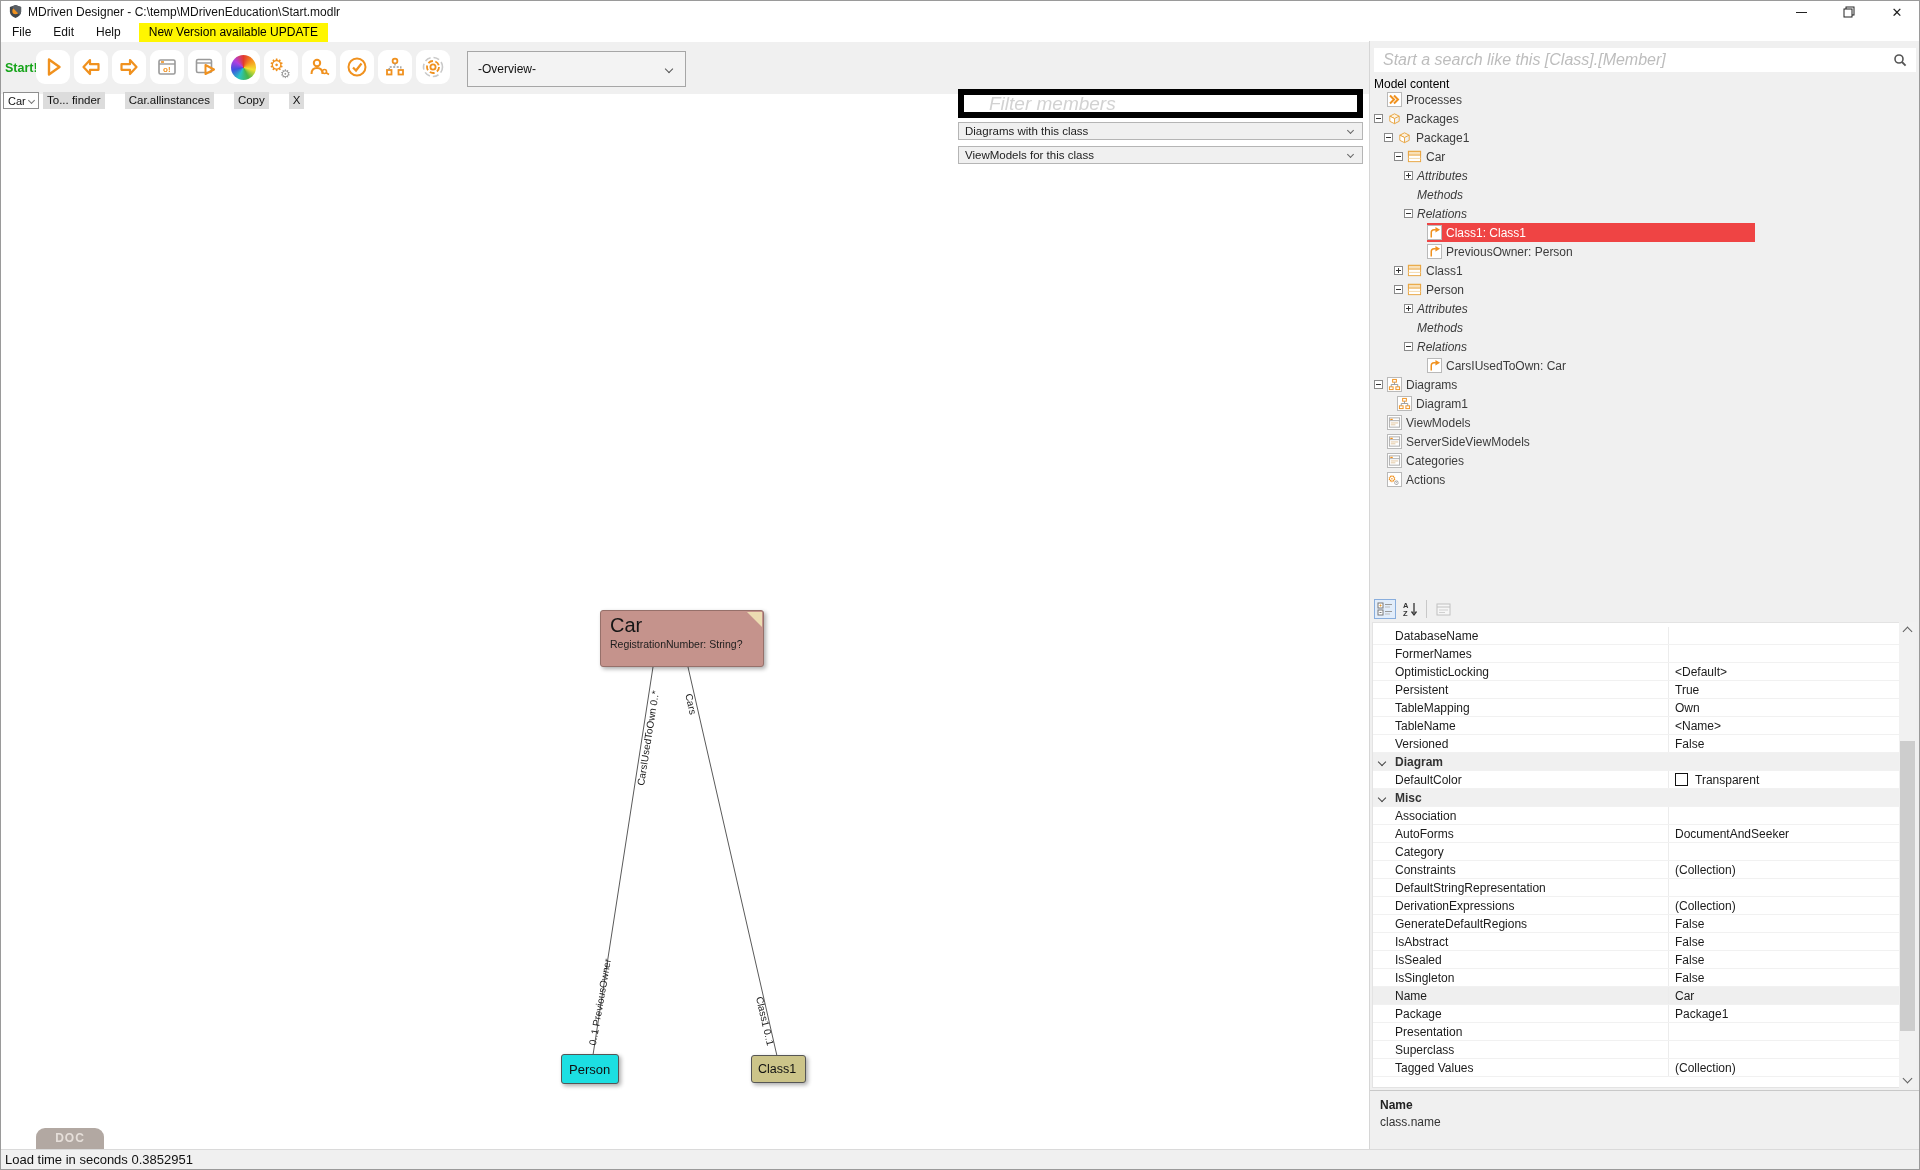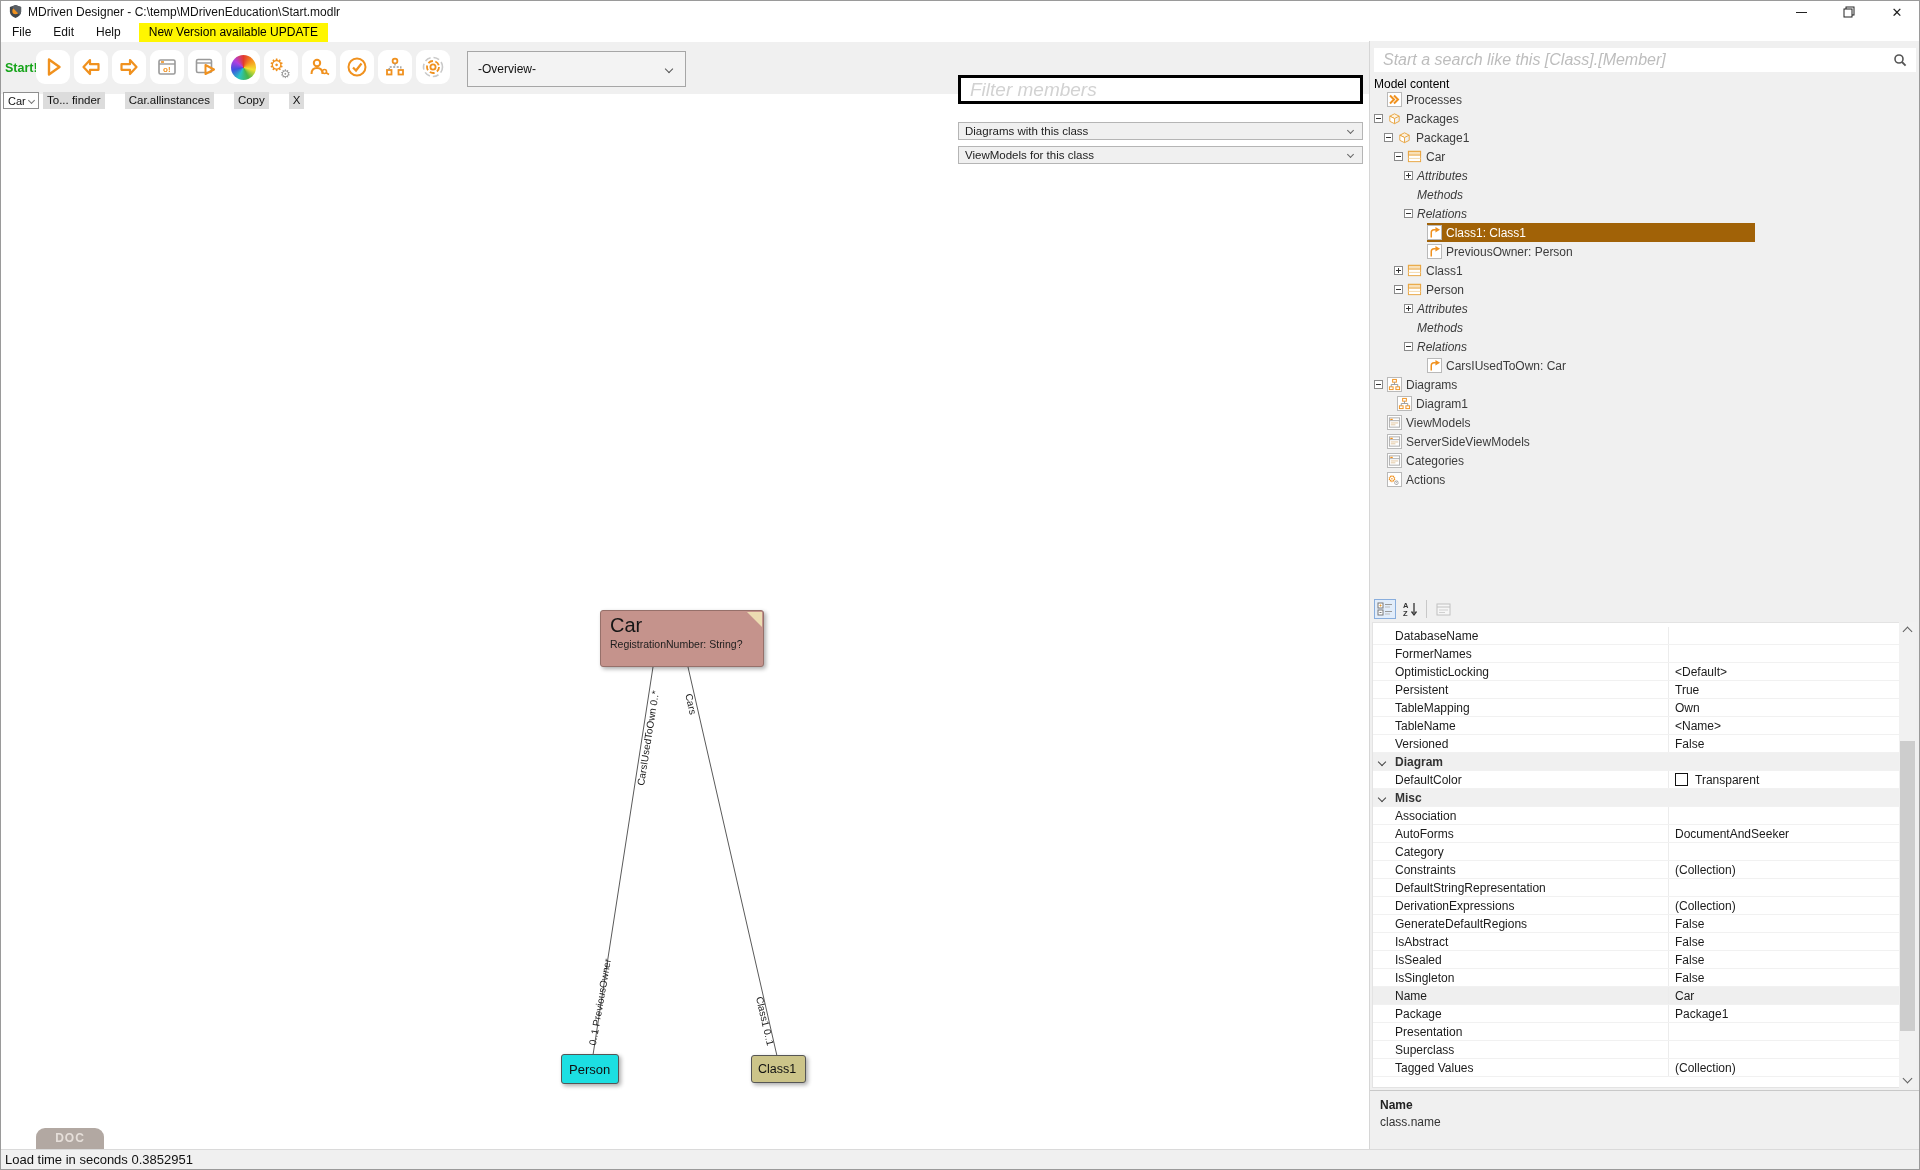--- a/index.html
+++ b/index.html
@@ -36,23 +36,23 @@
   .view-dd .chev { position:absolute; right:13px; top:14px; }
 
   
   .canvas { position:absolute; left:0; top:93px; width:1368px; height:1055px; background:#fff; }
   .ctx-row { position:absolute; left:2px; top:91px; display:flex; align-items:center; height:17px; gap:4px; }
   .car-combo { width:36px; height:17px; background:#fff; border:1px solid #8f8f8f; font-size:11px; color:#111;
                display:flex; align-items:center; padding-left:4px; position:relative; }
   .car-combo .chev { width:5px; height:5px; position:absolute; right:4px; top:5px; border-color:#777; }
   .ctx-btn { height:17px; background:#dcdcdc; font-size:11.5px; line-height:17px; padding:0 4px; color:#111; white-space:nowrap; }
 
-  .filter-input { position:absolute; left:957px; top:74px; width:405px; height:29px; background:#fff;
-                  border:3px solid #000000; font-size:19px; font-style:italic; color:#d2d2d2;
-                  display:flex; align-items:center; padding-left:9px; }
+  .filter-input { position:absolute; left:957px; top:88px; width:405px; height:29px; background:#fff;
+                  border:6px solid #000000; font-size:19px; font-style:italic; color:#d2d2d2;
+                  display:flex; align-items:center; padding-left:25px; }
   .class-dd { position:absolute; left:957px; width:405px; height:18px; background:#f0f0f0; border:1px solid #b5b5b5;
               font-size:11.5px; color:#222; line-height:16px; padding-left:6px; }
   .class-dd .chev { position:absolute; right:9px; top:5px; width:5px; height:5px; border-color:#666; }
 
   .svg-overlay { position:absolute; left:0; top:0; width:1920px; height:1170px; pointer-events:none; }
 
   .uml-box { position:absolute; border:1px solid #565656; border-radius:3px; box-shadow:2px 2px 4px rgba(0,0,0,.33); }
   .uml-car { left:599px; top:609px; width:164px; height:57px; background:#c5938c; border-color:#96706a; }
   .fold { position:absolute; right:1px; top:1px; width:0; height:0;
           border-top:15px solid #ecdcb2; border-left:15px solid transparent; }
@@ -76,21 +76,21 @@
   .rpanel { position:absolute; left:1368px; top:40px; width:552px; height:1108px; background:#f0f0f0;
             border-left:1px solid #d6d6d6; }
   .search-box { position:absolute; left:4px; top:7px; width:542px; height:24px; background:#fff;
                 display:flex; align-items:center; padding-left:9px; font-size:16px; font-style:italic; color:#bdbdbd; }
   .search-box svg { position:absolute; right:9px; top:5px; }
   .mc-header { position:absolute; left:4px; top:36px; font-size:12px; color:#000000; }
 
   .tree { position:absolute; left:0; top:49px; right:0; }
   .tree-row { height:19px; display:flex; align-items:center; font-size:12px; color:#3c3c3c; }
   .tree-row .inner { display:flex; align-items:center; height:19px; }
-  .tree-row.sel .inner { background:#a16207; width:328px; }
+  .tree-row.sel .inner { background:#ef4444; width:328px; }
   .tree-row.sel .tlabel { color:#fff; }
   .exp { width:9px; height:9px; border:1px solid #8a8a8a; background:#fff; margin-right:4px; position:relative; flex:none; }
   .exp::before { content:""; position:absolute; left:1px; top:3px; width:5px; height:1px; background:#333; }
   .exp.plus::after { content:""; position:absolute; left:3px; top:1px; width:1px; height:5px; background:#333; }
   .ticon { width:15px; height:15px; margin-right:4px; flex:none; display:flex; align-items:center; justify-content:center; }
   .ticon.boxed { background:#fff; border:1px solid #b9b9b9; }
   .tlabel { white-space:nowrap; }
   .tlabel.it { font-style:italic; }
 
   

